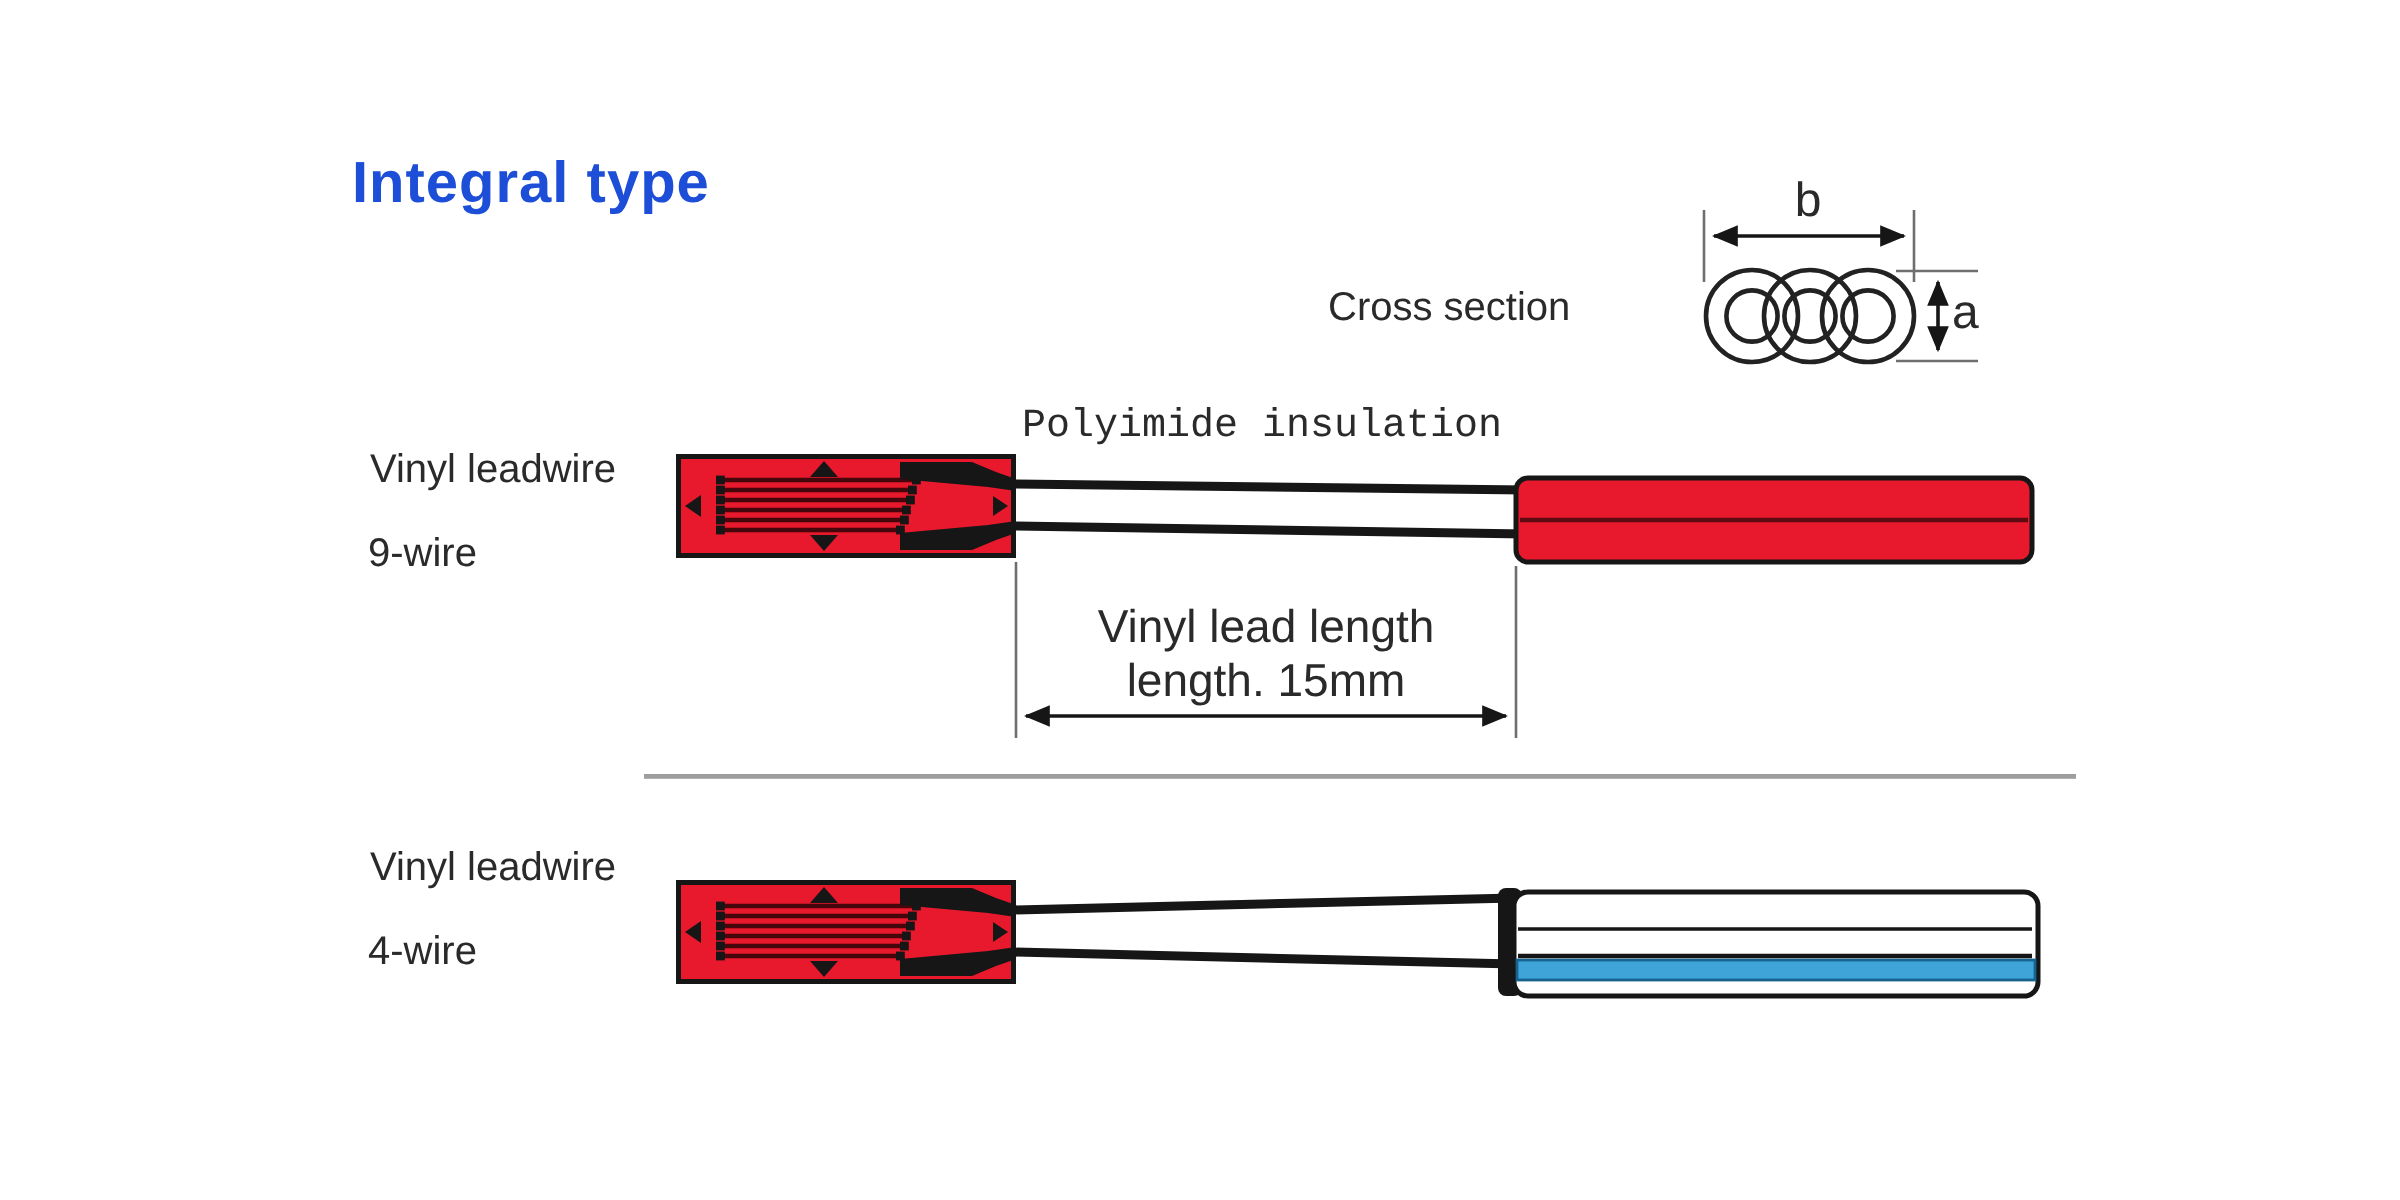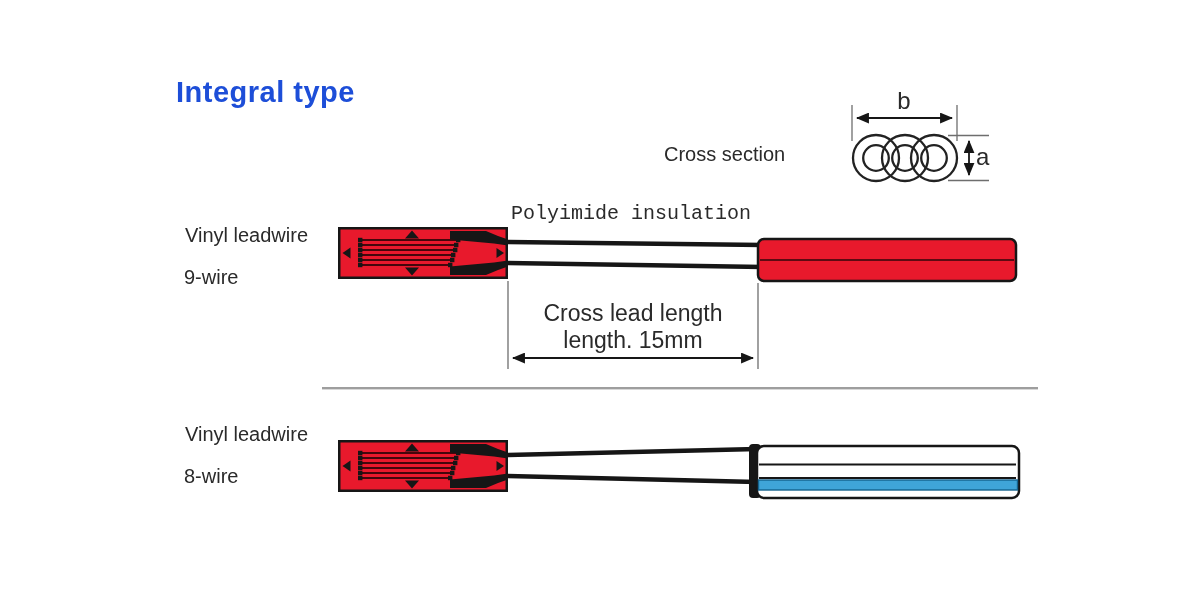--- a/index.html
+++ b/index.html
@@ -151,19 +151,19 @@
 
   <div class="lbl lbl-cross">Cross section</div>
   <div class="lbl lbl-b">b</div>
   <div class="lbl lbl-a">a</div>
 
   <div class="lbl lbl-vinyl2">Vinyl leadwire</div>
   <div class="lbl lbl-2wire">9-wire</div>
   <div class="lbl lbl-poly">Polyimide insulation</div>
 
   <div class="dim-text">
-    <div>Cross lead length</div>
+    <div>Vinyl lead length</div>
     <div>length. 15mm</div>
   </div>
 
   <div class="lbl lbl-vinyl3">Vinyl leadwire</div>
-  <div class="lbl lbl-3wire">8-wire</div>
+  <div class="lbl lbl-3wire">4-wire</div>
 </div>
 
 </body></html>

